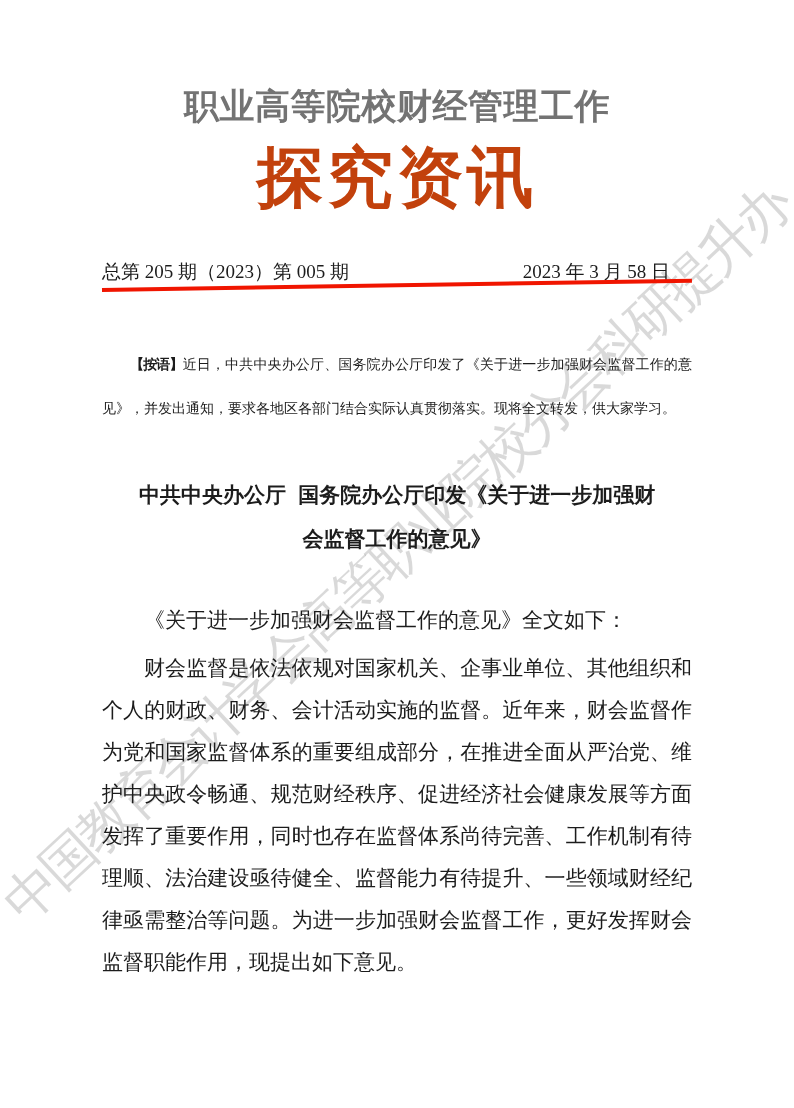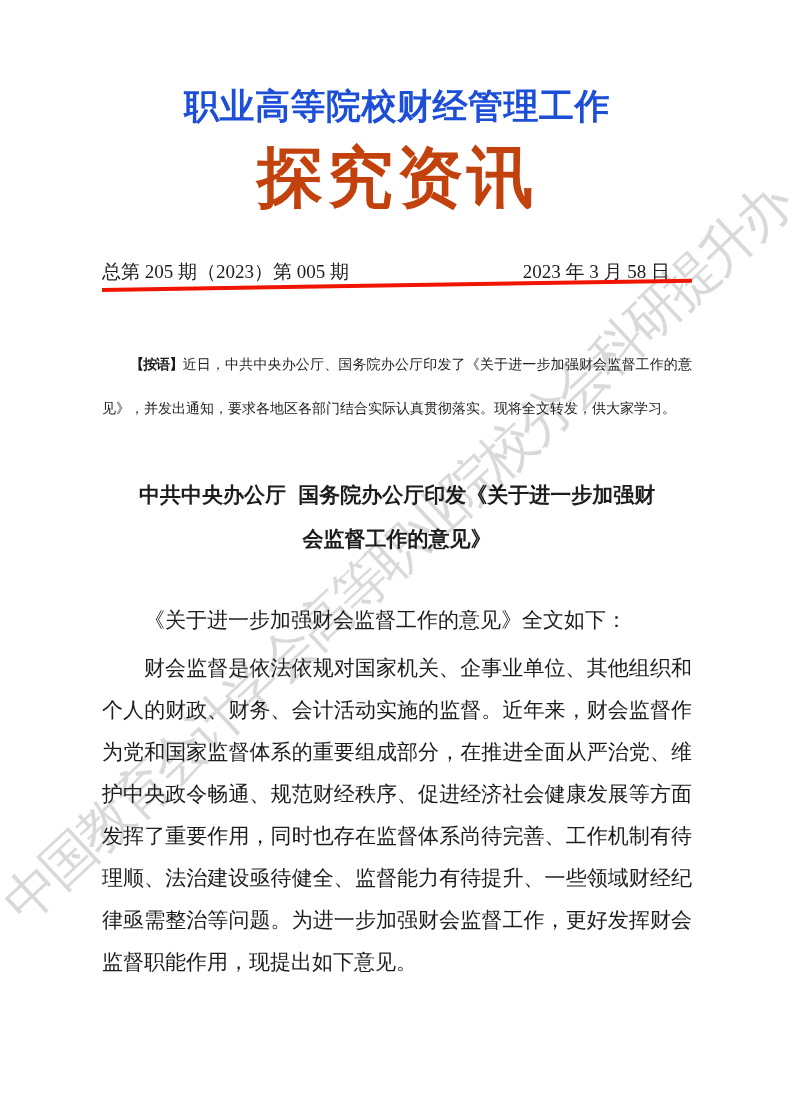--- a/index.html
+++ b/index.html
@@ -37,21 +37,21 @@
     z-index: 1;
     padding: 0 102px;
     box-sizing: border-box;
   }
   .masthead-top {
     margin-top: 86px;
     text-align: center;
     font-size: 35px;
     line-height: 42px;
     font-weight: bold;
-    color: #1d4ed8;
+    color: #737373;
     letter-spacing: 0.5px;
   }
   .masthead-main {
     margin-top: 12px;
     text-align: center;
     font-size: 66px;
     line-height: 76px;
     font-weight: bold;
     color: #c2410c;
     letter-spacing: 4px;

